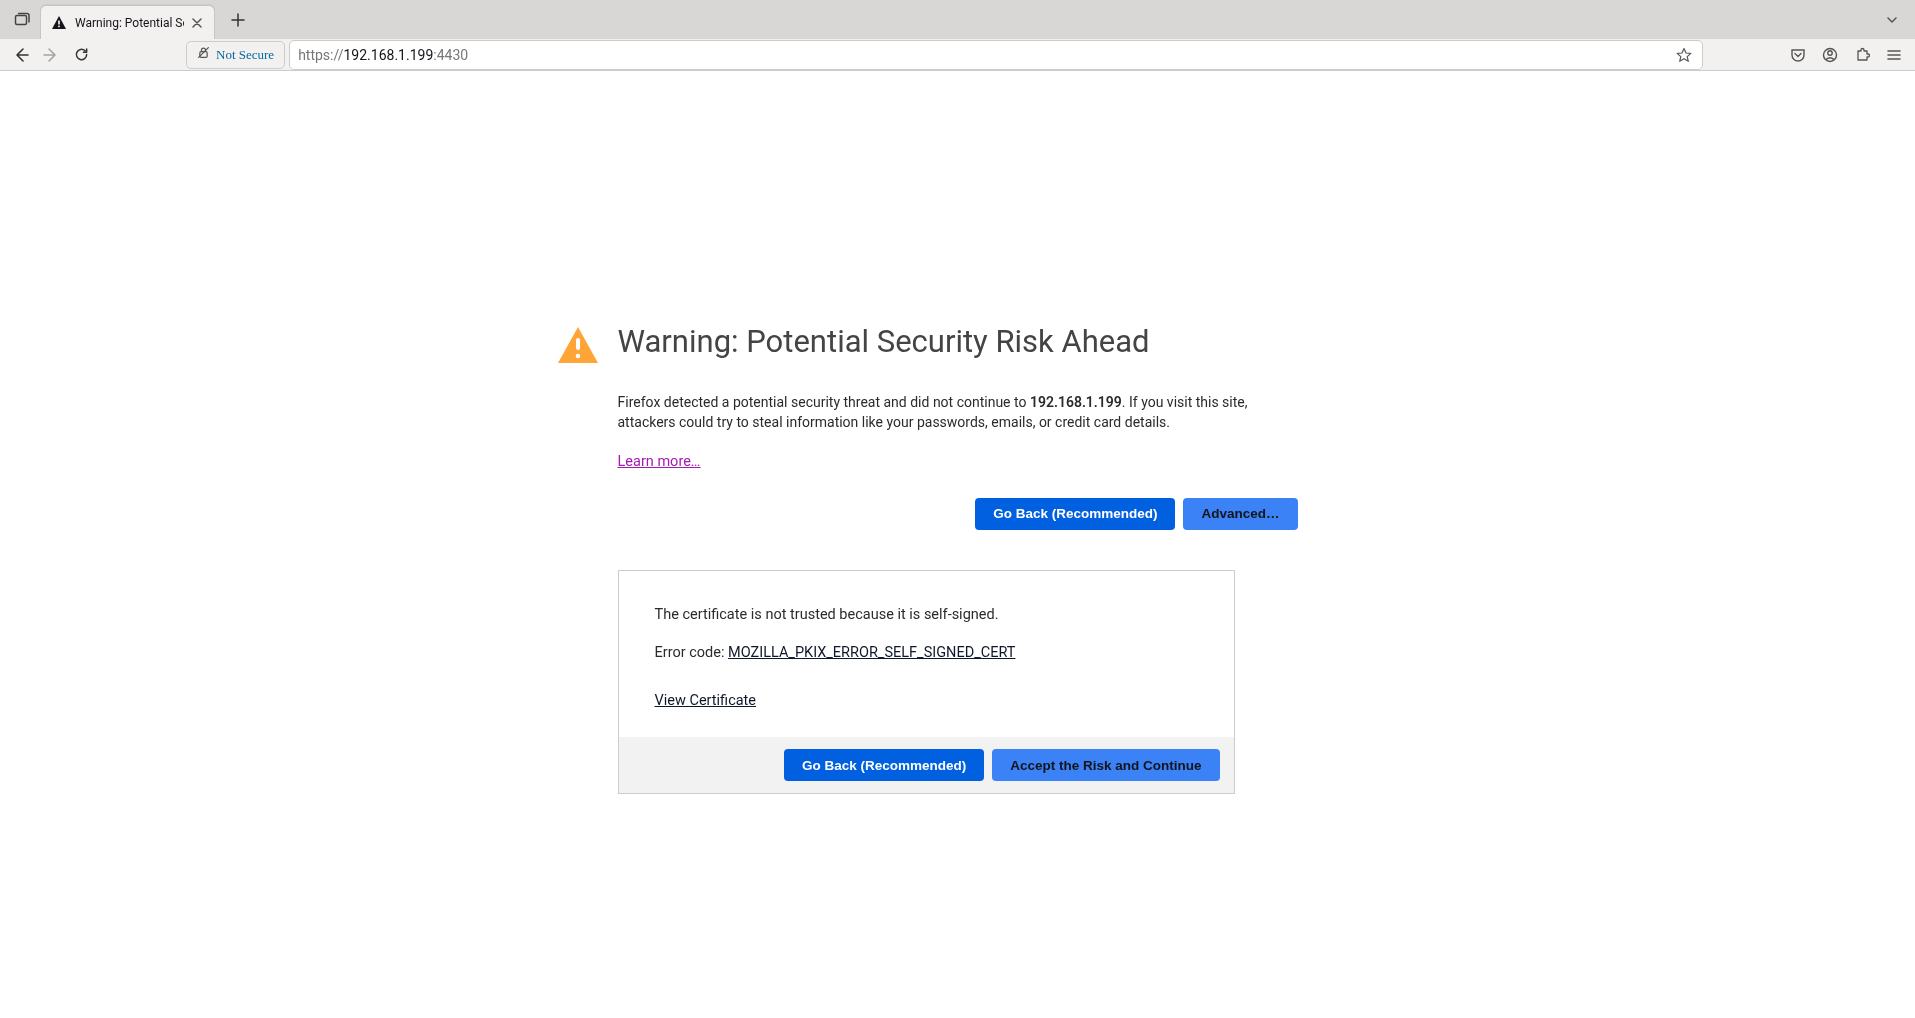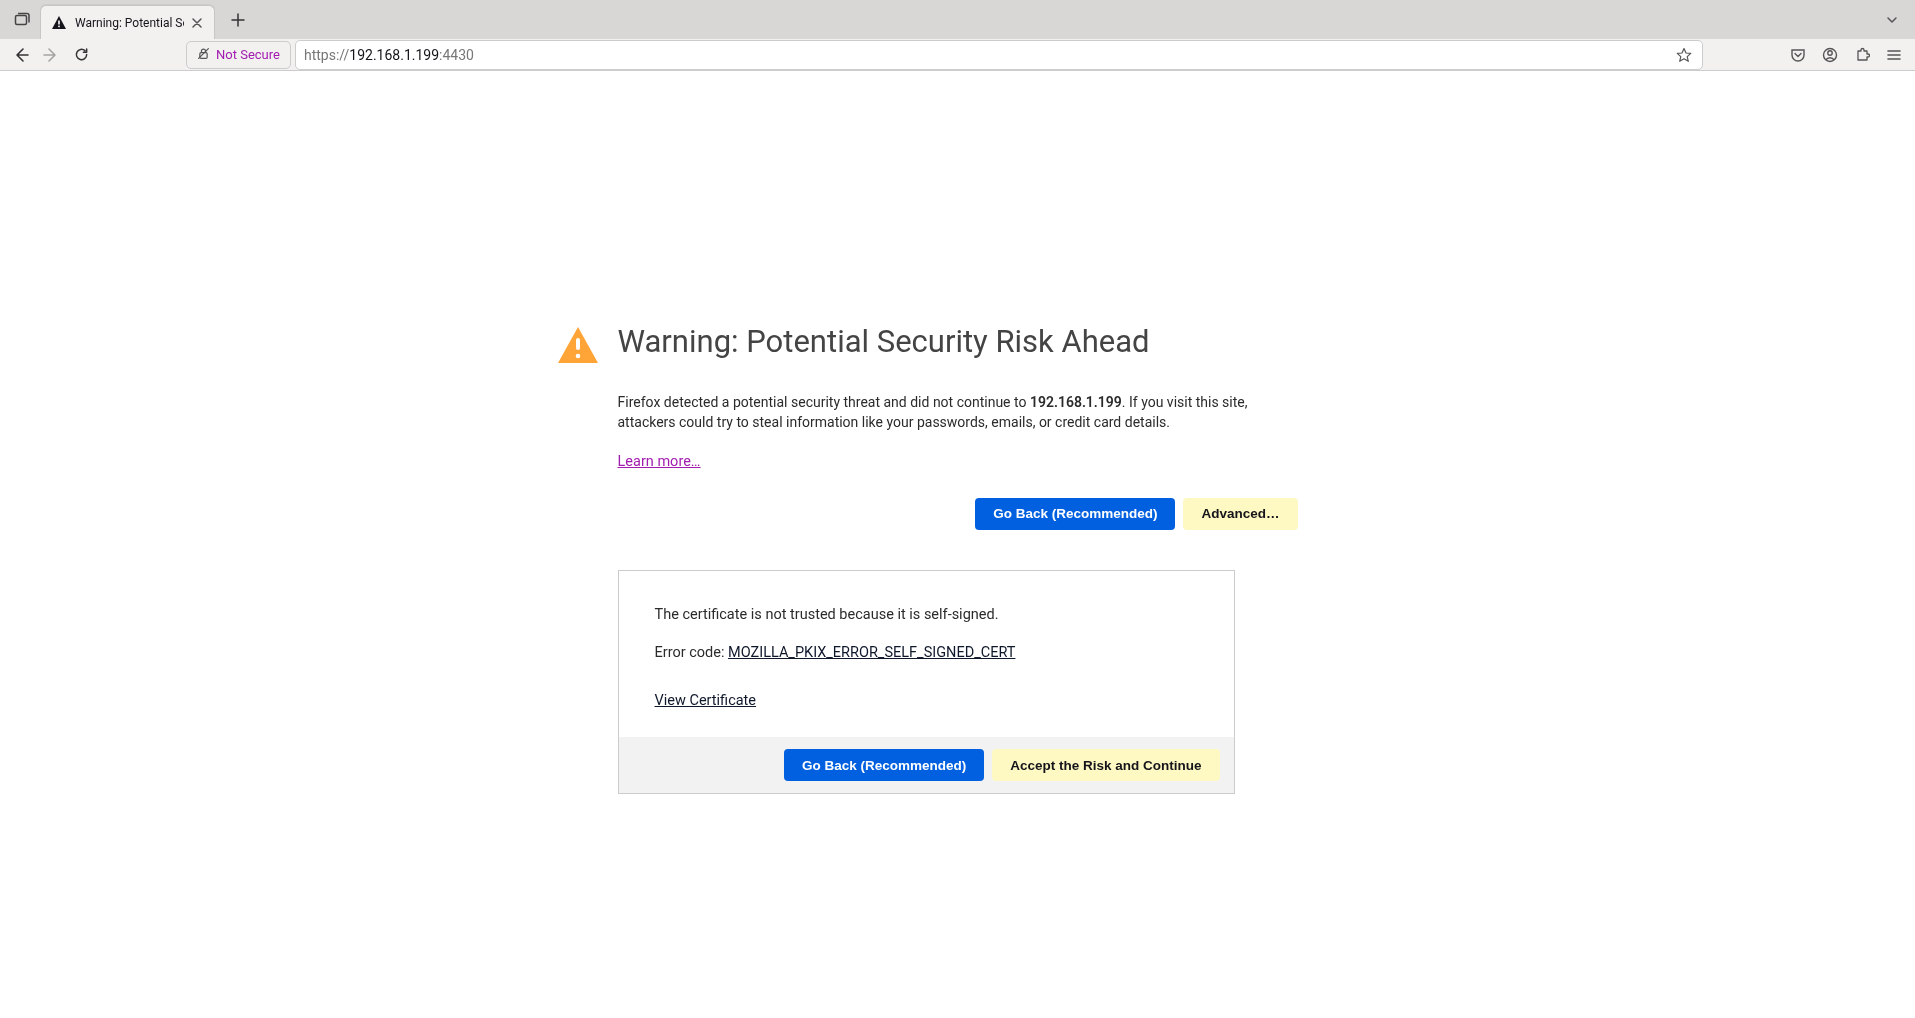--- a/index.html
+++ b/index.html
@@ -117,23 +117,24 @@
 }
 .security-chip {
   display: flex;
   align-items: center;
   height: 28px;
   padding: 0 10px;
   border: 1px solid #ccc;
   border-radius: 5px;
   background: #f2f1f0;
   font-size: 13px;
-  color: #a21caf;
+  color: #0369a1;
   cursor: pointer;
   margin-right: 4px;
+  font-family: Liberation Serif, serif;
 }
 .security-chip .lock-icon { margin-right: 6px; }
 .urlbar {
   flex: 1;
   height: 30px;
   background: #fff;
   border: 1px solid #ccc;
   border-radius: 5px;
   display: flex;
   align-items: center;
@@ -205,21 +206,21 @@
   padding: 16px 18px;
   border-radius: 4px;
   font-size: 13.5px;
   font-weight: 600;
   cursor: pointer;
   border: none;
   display: flex;
   align-items: center;
 }
 .btn-primary { background: #0060df; color: #fff; }
-.btn-secondary { background: #fef9c3; color: #15141a; }
+.btn-secondary { background: #3b82f6; color: #15141a; }
 
 
 .advanced-panel {
   border: 1px solid #ccc;
   margin-top: 40px;
   width: 617px;
 }
 .advanced-body {
   padding: 34px 36px 26px 36px;
   font-size: 14.5px;

